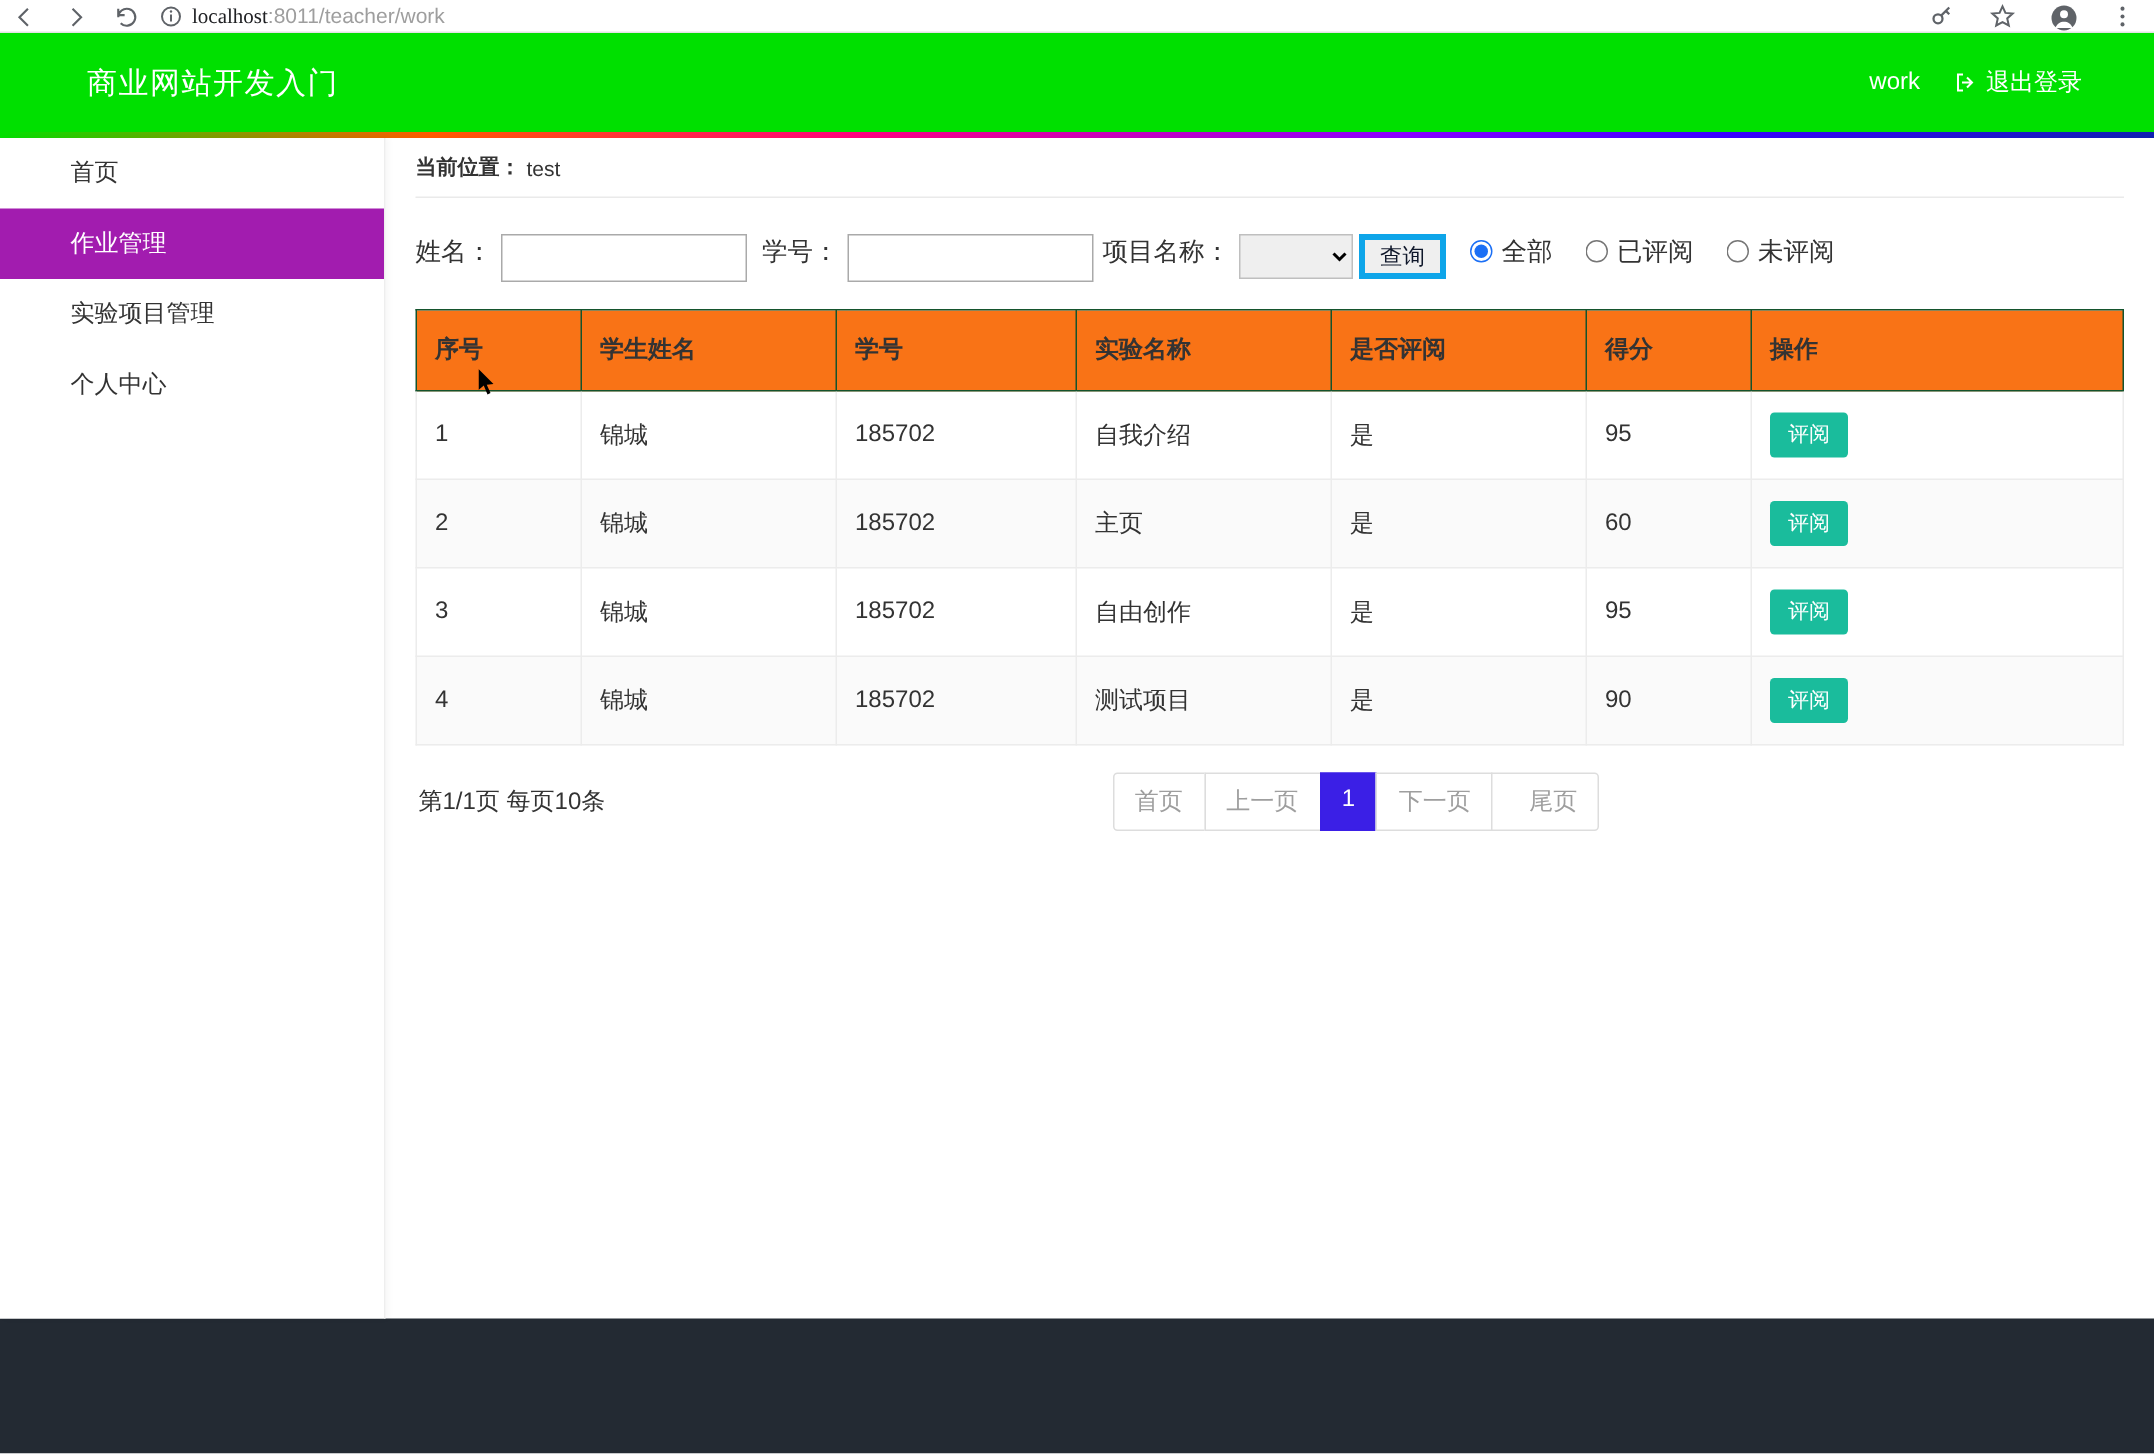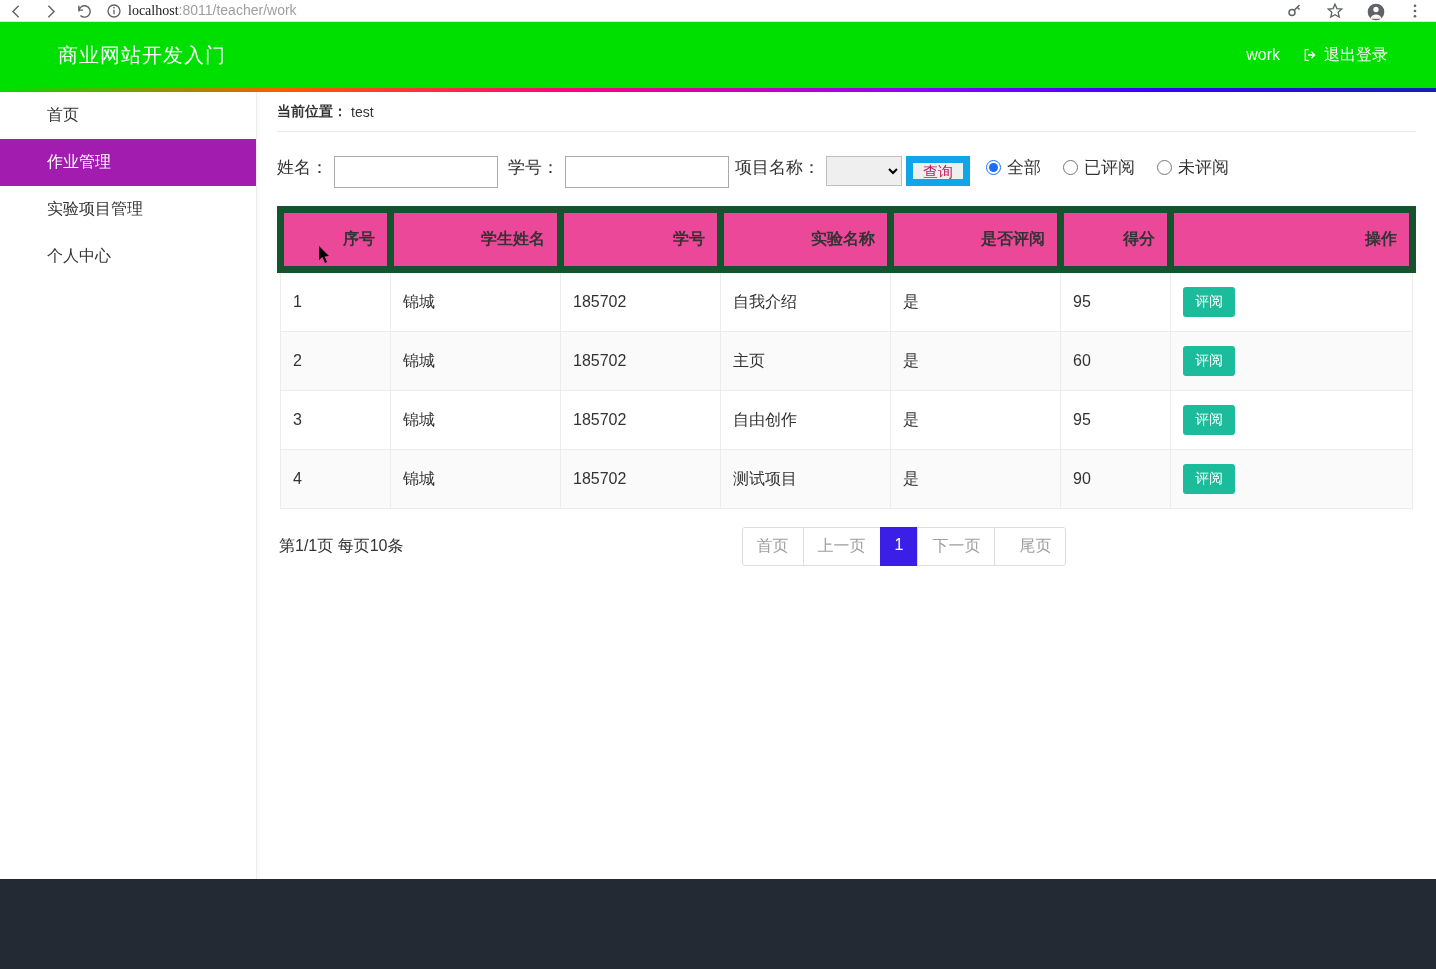--- a/index.html
+++ b/index.html
@@ -55,32 +55,32 @@
   .filters label { margin-right: 2px; white-space: nowrap; }
   .filters input[type=text] {
     height: 32px; border: 1px solid #aaa; padding: 0 6px; font-size: 15px; background: #fff;
   }
   .filters .name-input { width: 164px; margin-right: 6px; }
   .filters .id-input { width: 164px; margin-right: 2px; }
   .filters select {
     height: 30px; width: 76px; border: 1px solid #bfbfbf; background: #efefef; font-size: 14px;
   }
   .filters .search-btn {
-    height: 30px; padding: 0 10px; border: 7px solid #0ea5e9; background: #efefef;
-    cursor: pointer; font-size: 15px; color: #be185d; margin-right: 12px;
+    height: 30px; padding: 0 10px; border: 4px solid #0ea5e9; background: #efefef;
+    cursor: pointer; font-size: 15px; color: #0f172a; margin-right: 12px;
   }
   .filters .radio-set { display: flex; align-items: center; gap: 20px; }
   .filters .radio-set label { display: flex; align-items: center; gap: 6px; font-size: 17px; }
   .filters .radio-set input { width: 15px; height: 15px; accent-color: #1b6ff5; }
   
   table {
     width: 100%; border-collapse: collapse; font-size: 16px; color: #333;
   }
   thead th {
-    background: #ec4899; text-align: right; padding: 16px 12px; border: 7px solid #14532d;
+    background: #f97316; text-align: left; padding: 16px 12px; border: 1px solid #14532d;
     font-weight: 600;
   }
   tbody td {
     padding: 14px 12px; border: 1px solid #ececec; vertical-align: middle;
   }
   tbody tr:nth-child(odd) { background: #fff; }
   tbody tr:nth-child(even) { background: #fafafa; }
   .review-btn {
     background: #1abc9c; color: #fff; border: none; border-radius: 3px;
     padding: 6px 12px; font-size: 14px; cursor: pointer;

